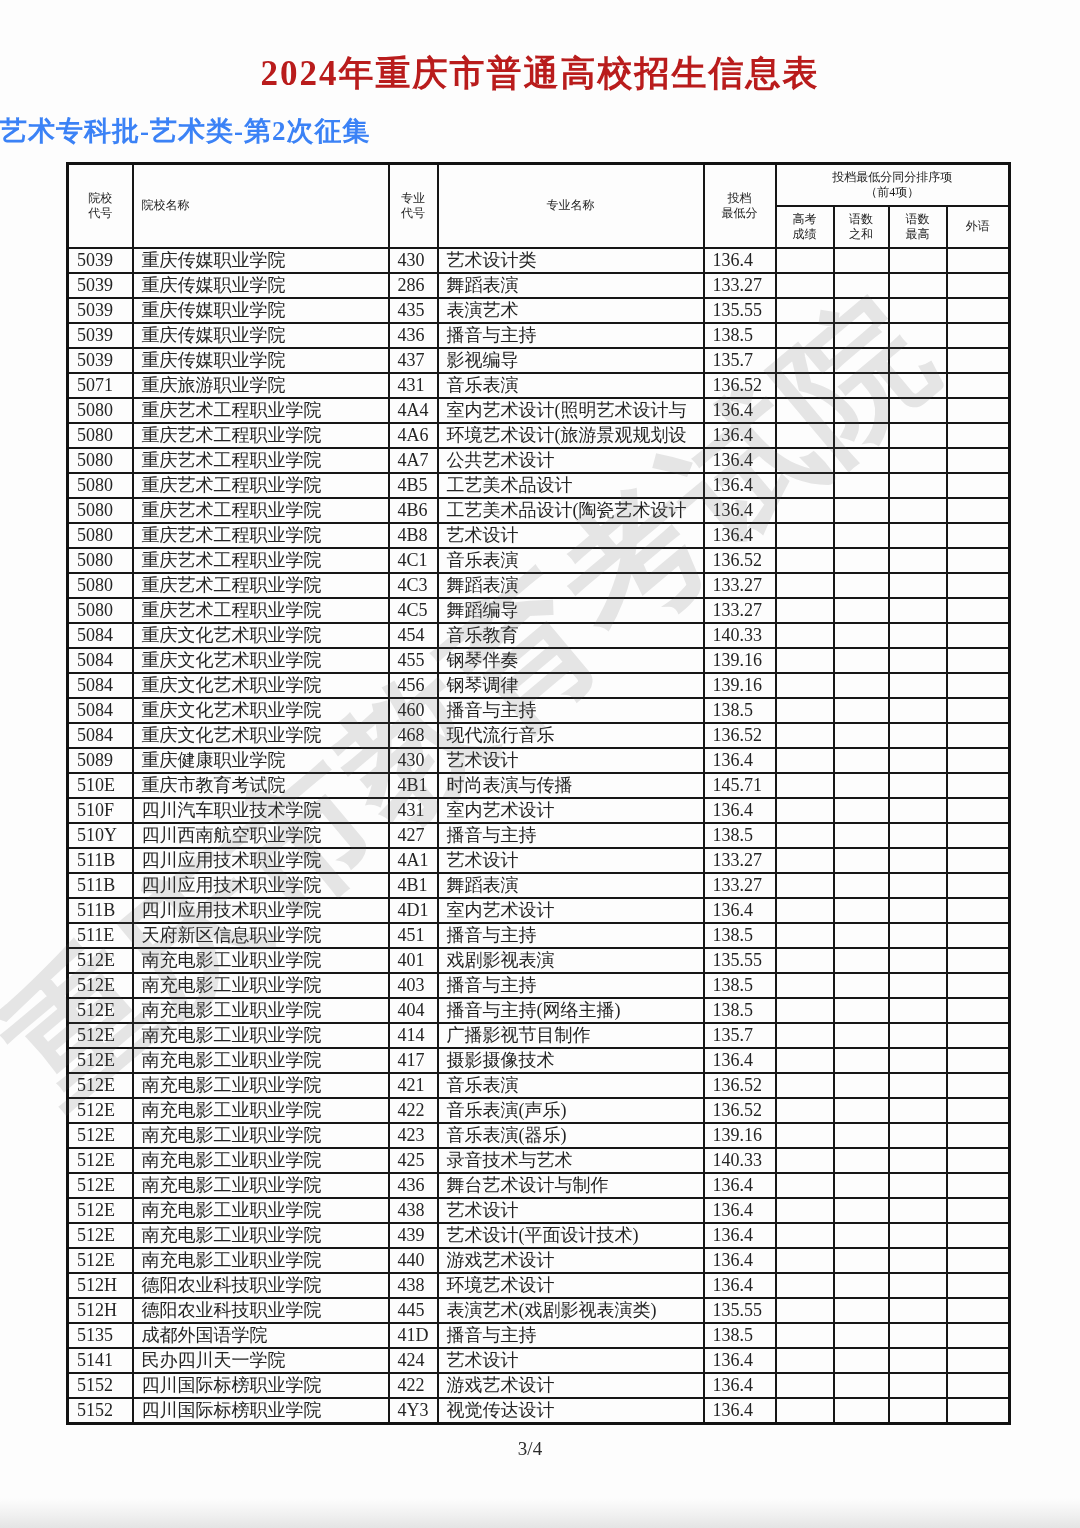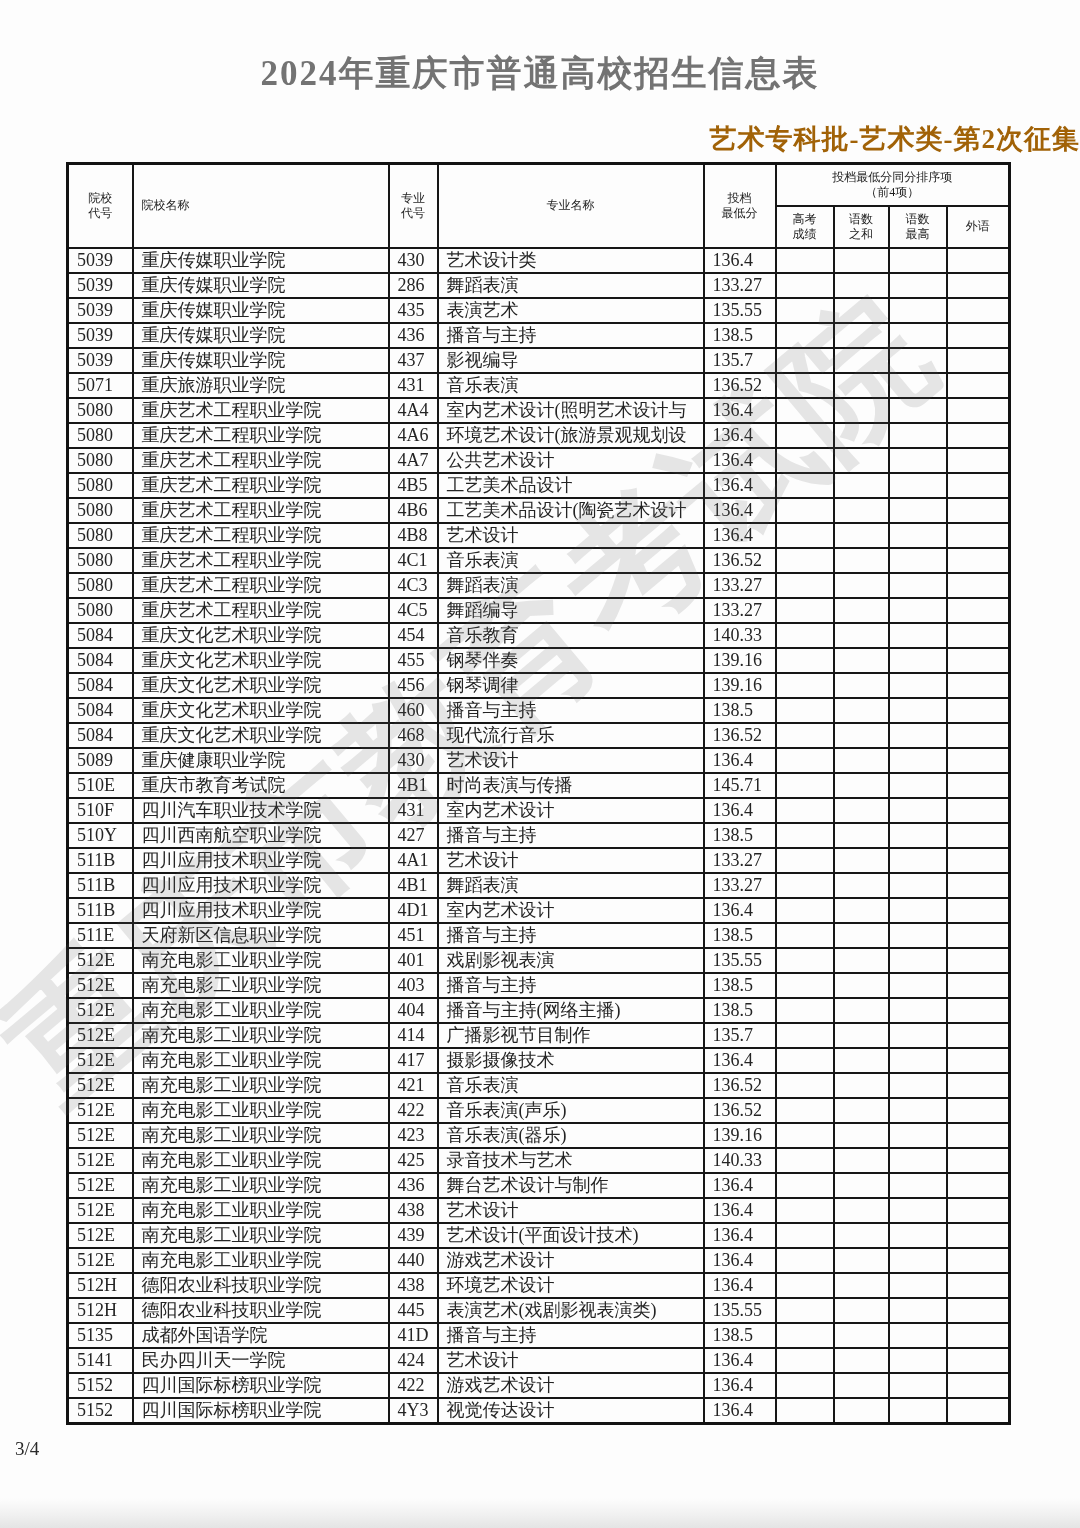--- a/index.html
+++ b/index.html
@@ -10,29 +10,29 @@
     color:#222;
     position:relative;
     overflow:hidden;
   }
   .doc-title{
     padding-top:50px;
     text-align:center;
     font-size:35px;
     font-weight:bold;
     letter-spacing:2px;
-    color:#737373;
+    color:#b91c1c;
   }
   .doc-subtitle{
-    margin-top:24px;
-    text-align:right;
+    margin-top:16px;
+    text-align:left;
     font-size:27px;
     font-weight:bold;
     letter-spacing:1px;
-    color:#a16207;
+    color:#3b82f6;
   }
   .table-wrap{
     position:absolute;
     left:66px;top:162px;
     width:942px;
   }
   table{
     border-collapse:collapse;
     width:942px;
     table-layout:fixed;
@@ -76,23 +76,23 @@
     white-space:nowrap;
     color:rgba(95,95,95,0.15);
     transform:rotate(-40deg);
     transform-origin:0 50%;
     pointer-events:none;
     z-index:5;
     font-weight:bold;
   }
   .page-number{
     position:absolute;
-    top:1438px;left:15px;
+    top:1438px;left:0;
     width:1060px;
-    text-align:left;
+    text-align:center;
     font-size:19px;
     color:#2a2a2a;
   }
   .scan-bottom{
     position:absolute;
     left:0;bottom:0;
     width:100%;height:30px;
     background:linear-gradient(to bottom, rgba(0,0,0,0) 0%, rgba(130,130,130,0.10) 55%, rgba(140,140,140,0.22) 100%);
     pointer-events:none;
   }

